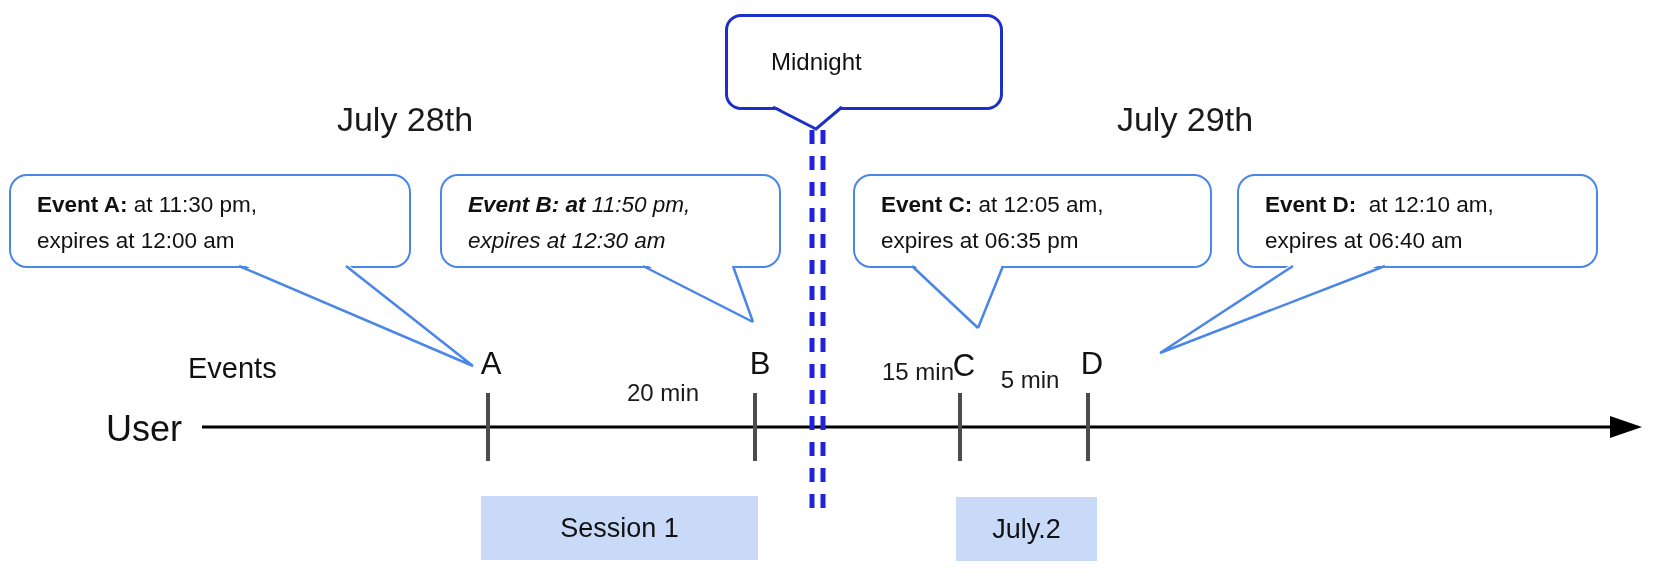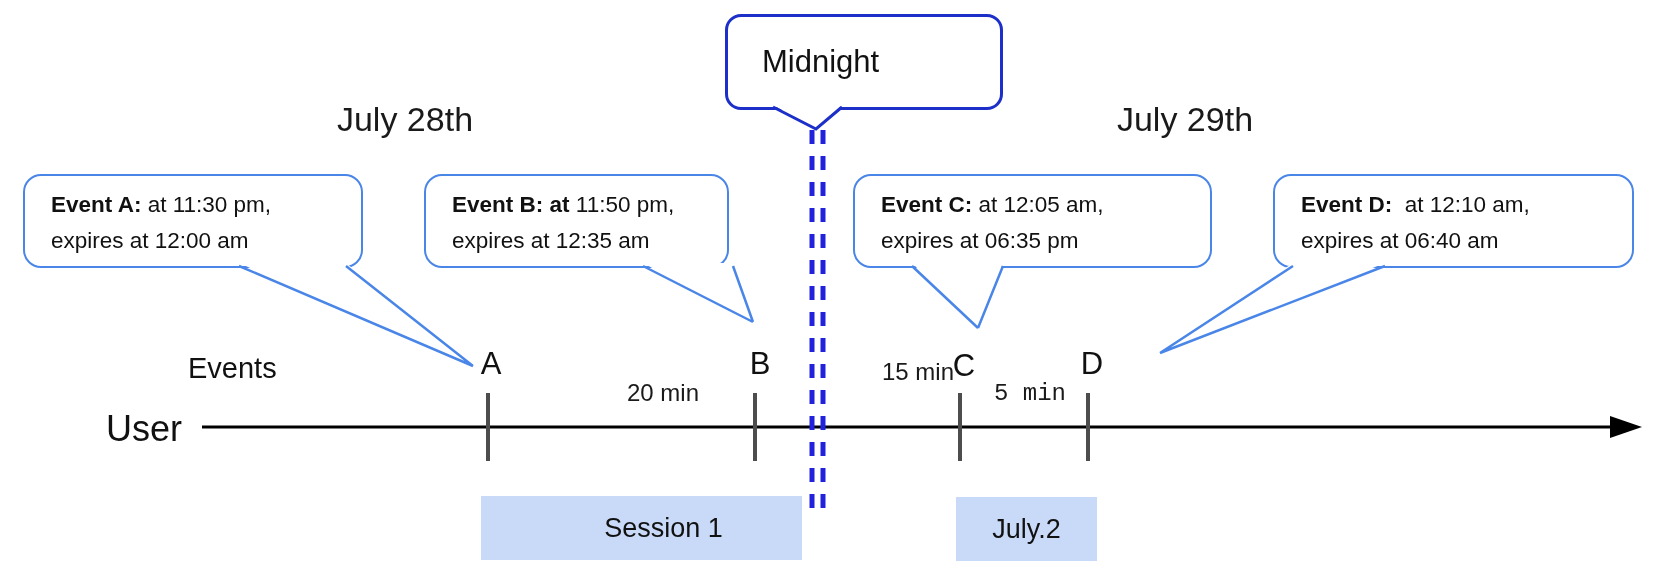--- a/index.html
+++ b/index.html
@@ -14,21 +14,21 @@
   .callout{
     position:absolute;height:94px;box-sizing:border-box;background:#fff;
     border:2.5px solid var(--callout-border,#4a86e8);border-radius:18px;
     font-size:22.5px;line-height:36px;padding:11px 10px 0 26px;z-index:1;white-space:nowrap;
   }
   .callout b{font-weight:bold;}
   
   .midnight{
     position:absolute;left:725px;top:14px;width:278px;height:96px;box-sizing:border-box;
     background:#fff;border:3px solid var(--midnight-border,#1c2fc8);border-radius:16px;
-    display:flex;align-items:center;padding-left:34px;font-size:31px;z-index:1;
+    display:flex;align-items:center;padding-left:43px;font-size:24px;z-index:1;
   }
   
   .events-label{font-size:29px;}
   .user-label{font-size:36px;}
   .tick-label{font-size:31px;width:40px;text-align:center;}
   .interval-label{font-size:24px;width:110px;text-align:center;color:#1a1a1a;}
   
   .session{
     position:absolute;background:var(--session-fill,#c9daf8);
     display:flex;align-items:center;justify-content:center;font-size:27px;color:#111;
@@ -48,50 +48,50 @@
 
 <div id="stage">
 
   <div class="abs date-title" style="left:295px;top:100px;">July 28th</div>
   <div class="abs date-title" style="left:1075px;top:100px;">July 29th</div>
 
   <div class="midnight">
     <span>Midnight</span>
   </div>
 
-  <div class="callout" style="left:23px;top:174px;width:340px;">
+  <div class="callout" style="left:9px;top:174px;width:402px;">
     <div><b>Event A:</b><span> at 11:30 pm,</span></div>
     <div>expires at 12:00 am</div>
   </div>
-  <div class="callout" style="left:424px;top:174px;width:305px;">
+  <div class="callout" style="left:440px;top:174px;width:341px;font-style:italic;">
     <div><b>Event B: at</b><span> 11:50 pm,</span></div>
-    <div>expires at 12:35 am</div>
+    <div>expires at 12:30 am</div>
   </div>
   <div class="callout" style="left:853px;top:174px;width:359px;">
     <div><b>Event C:</b><span> at 12:05 am,</span></div>
     <div>expires at 06:35 pm</div>
   </div>
-  <div class="callout" style="left:1237px;top:174px;width:361px;margin-left:36px;">
+  <div class="callout" style="left:1237px;top:174px;width:361px;">
     <div><b>Event D:</b><span>&nbsp; at 12:10 am,</span></div>
     <div>expires at 06:40 am</div>
   </div>
 
   <div class="abs events-label" style="left:188px;top:352px;">Events</div>
   <div class="abs user-label" style="left:106px;top:408px;">User</div>
 
   <div class="abs tick-label" style="left:471px;top:346px;">A</div>
   <div class="abs tick-label" style="left:740px;top:346px;">B</div>
   <div class="abs tick-label" style="left:944px;top:348px;">C</div>
   <div class="abs tick-label" style="left:1072px;top:346px;">D</div>
 
   <div class="abs interval-label" style="left:608px;top:379px;">20 min</div>
   <div class="abs interval-label" style="left:826px;top:358px;margin-left:37px;">15 min</div>
-  <div class="abs interval-label" style="left:975px;top:380px;font-family:Liberation Mono, monospace;">5 min</div>
+  <div class="abs interval-label" style="left:975px;top:366px;">5 min</div>
 
-  <div class="session" style="left:481px;top:496px;width:277px;height:64px;padding-left:44px;">
+  <div class="session" style="left:481px;top:496px;width:277px;height:64px;">
     <span>Session 1</span>
   </div>
   <div class="session" style="left:956px;top:497px;width:141px;height:64px;">
     <span>July.2</span>
   </div>
 
   <svg id="overlay" width="1668" height="578" viewBox="0 0 1668 578">
 
     <line class="timeline-line" x1="202" y1="427" x2="1612" y2="427"></line>
     <polygon class="timeline-head" points="1610,416 1642,427 1610,438"></polygon>

